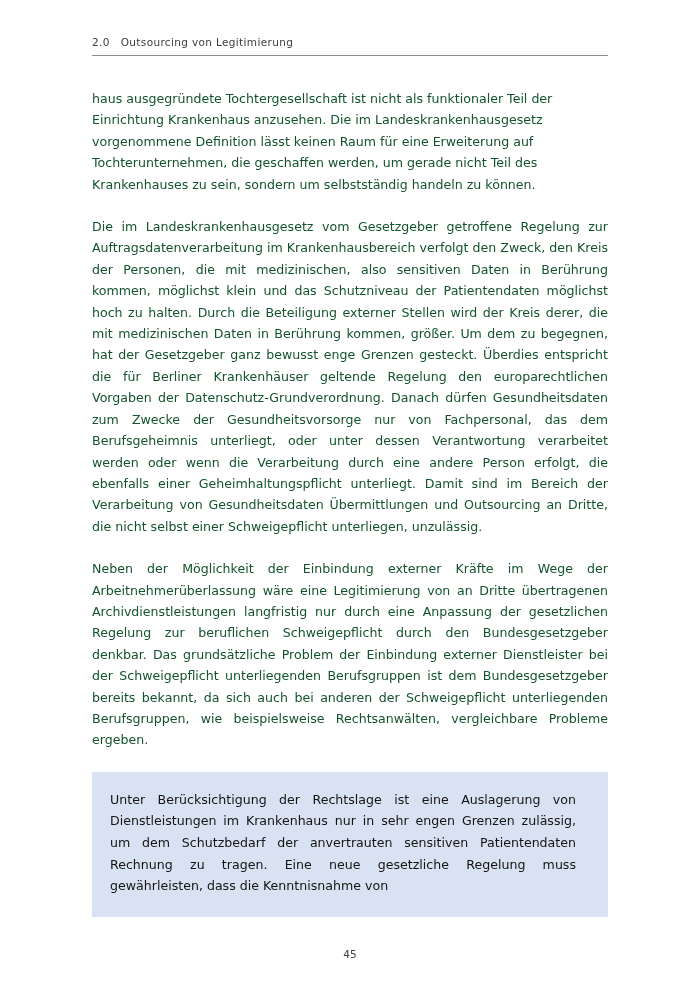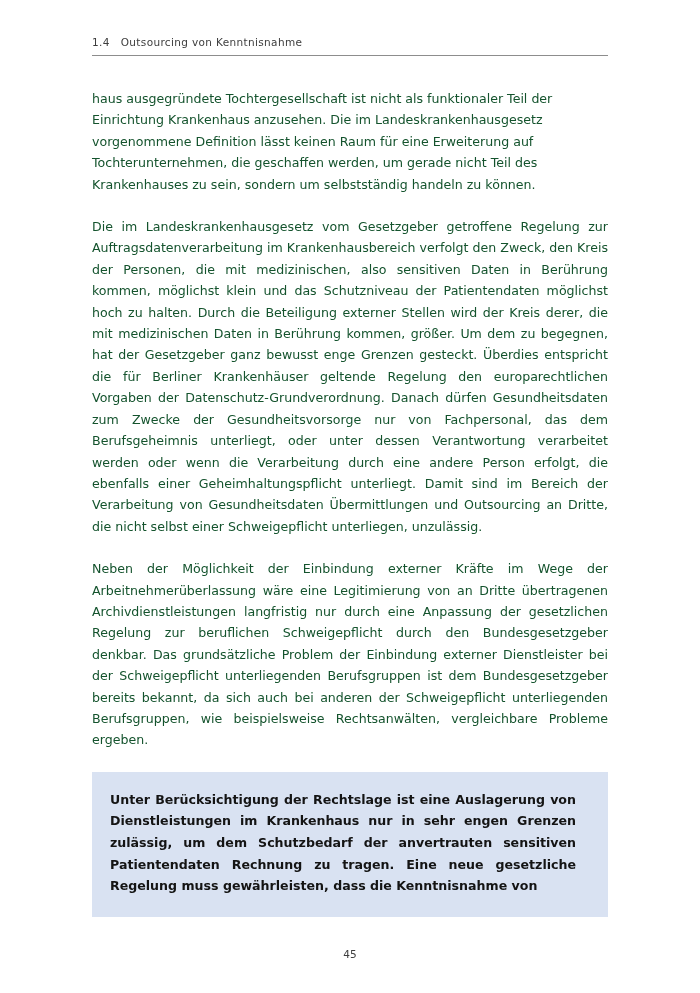--- a/index.html
+++ b/index.html
@@ -59,21 +59,20 @@
   p.para.first {
     text-align: left;
   }
   .callout {
     background: #d9e2f2;
     border: 0;
     margin-top: 7px;
     padding: 17px 32px 20px 18px;
     box-sizing: border-box;
     width: 516px;
-    font-weight: bold;
   }
   .callout p {
     margin: 0;
     font-size: 12.6px;
     line-height: 21.6px;
     text-align: justify;
     color: #141414;
   }
   .footer {
     position: absolute;
@@ -86,21 +85,21 @@
     font-size: 10.5px;
     color: #3d3d3d;
   }
 </style>
 </head>
 <body>
 
 <div class="page">
 
   <div class="header">
-    <span class="header-text"><span class="header-num">1.4</span><span>Outsourcing von Kenntnisnahme</span></span>
+    <span class="header-text"><span class="header-num">2.0</span><span>Outsourcing von Legitimierung</span></span>
     <div class="header-rule"></div>
   </div>
 
   <div class="content">
     <p class="para first">haus ausgegründete Tochtergesellschaft ist nicht als funktionaler Teil der Einrichtung Krankenhaus anzusehen. Die im Landeskrankenhausgesetz vorgenommene Definition lässt keinen Raum für eine Erweiterung auf Tochterunternehmen, die geschaffen werden, um gerade nicht Teil des Krankenhauses zu sein, sondern um selbstständig handeln zu können.</p>
     <p class="para">Die im Landeskrankenhausgesetz vom Gesetzgeber getroffene Regelung zur Auftragsdatenverarbeitung im Krankenhausbereich verfolgt den Zweck, den Kreis der Personen, die mit medizinischen, also sensitiven Daten in Berührung kommen, möglichst klein und das Schutzniveau der Patientendaten möglichst hoch zu halten. Durch die Beteiligung externer Stellen wird der Kreis derer, die mit medizinischen Daten in Berührung kommen, größer. Um dem zu begegnen, hat der Gesetzgeber ganz bewusst enge Grenzen gesteckt. Überdies entspricht die für Berliner Krankenhäuser geltende Regelung den europarechtlichen Vorgaben der Datenschutz-Grundverordnung. Danach dürfen Gesundheitsdaten zum Zwecke der Gesundheitsvorsorge nur von Fachpersonal, das dem Berufsgeheimnis unterliegt, oder unter dessen Verantwortung verarbeitet werden oder wenn die Verarbeitung durch eine andere Person erfolgt, die ebenfalls einer Geheimhaltungspflicht unterliegt. Damit sind im Bereich der Verarbeitung von Gesundheitsdaten Übermittlungen und Outsourcing an Dritte, die nicht selbst einer Schweigepflicht unterliegen, unzulässig.</p>
     <p class="para">Neben der Möglichkeit der Einbindung externer Kräfte im Wege der Arbeitnehmerüberlassung wäre eine Legitimierung von an Dritte übertragenen Archivdienstleistungen langfristig nur durch eine Anpassung der gesetzlichen Regelung zur beruflichen Schweigepflicht durch den Bundesgesetzgeber denkbar. Das grundsätzliche Problem der Einbindung externer Dienstleister bei der Schweigepflicht unterliegenden Berufsgruppen ist dem Bundesgesetzgeber bereits bekannt, da sich auch bei anderen der Schweigepflicht unterliegenden Berufsgruppen, wie beispielsweise Rechtsanwälten, vergleichbare Probleme ergeben.</p>
 
     <div class="callout">
       <p>Unter Berücksichtigung der Rechtslage ist eine Auslagerung von Dienstleistungen im Krankenhaus nur in sehr engen Grenzen zulässig, um dem Schutzbedarf der anvertrauten sensitiven Patientendaten Rechnung zu tragen. Eine neue gesetzliche Regelung muss gewährleisten, dass die Kenntnisnahme von</p>

